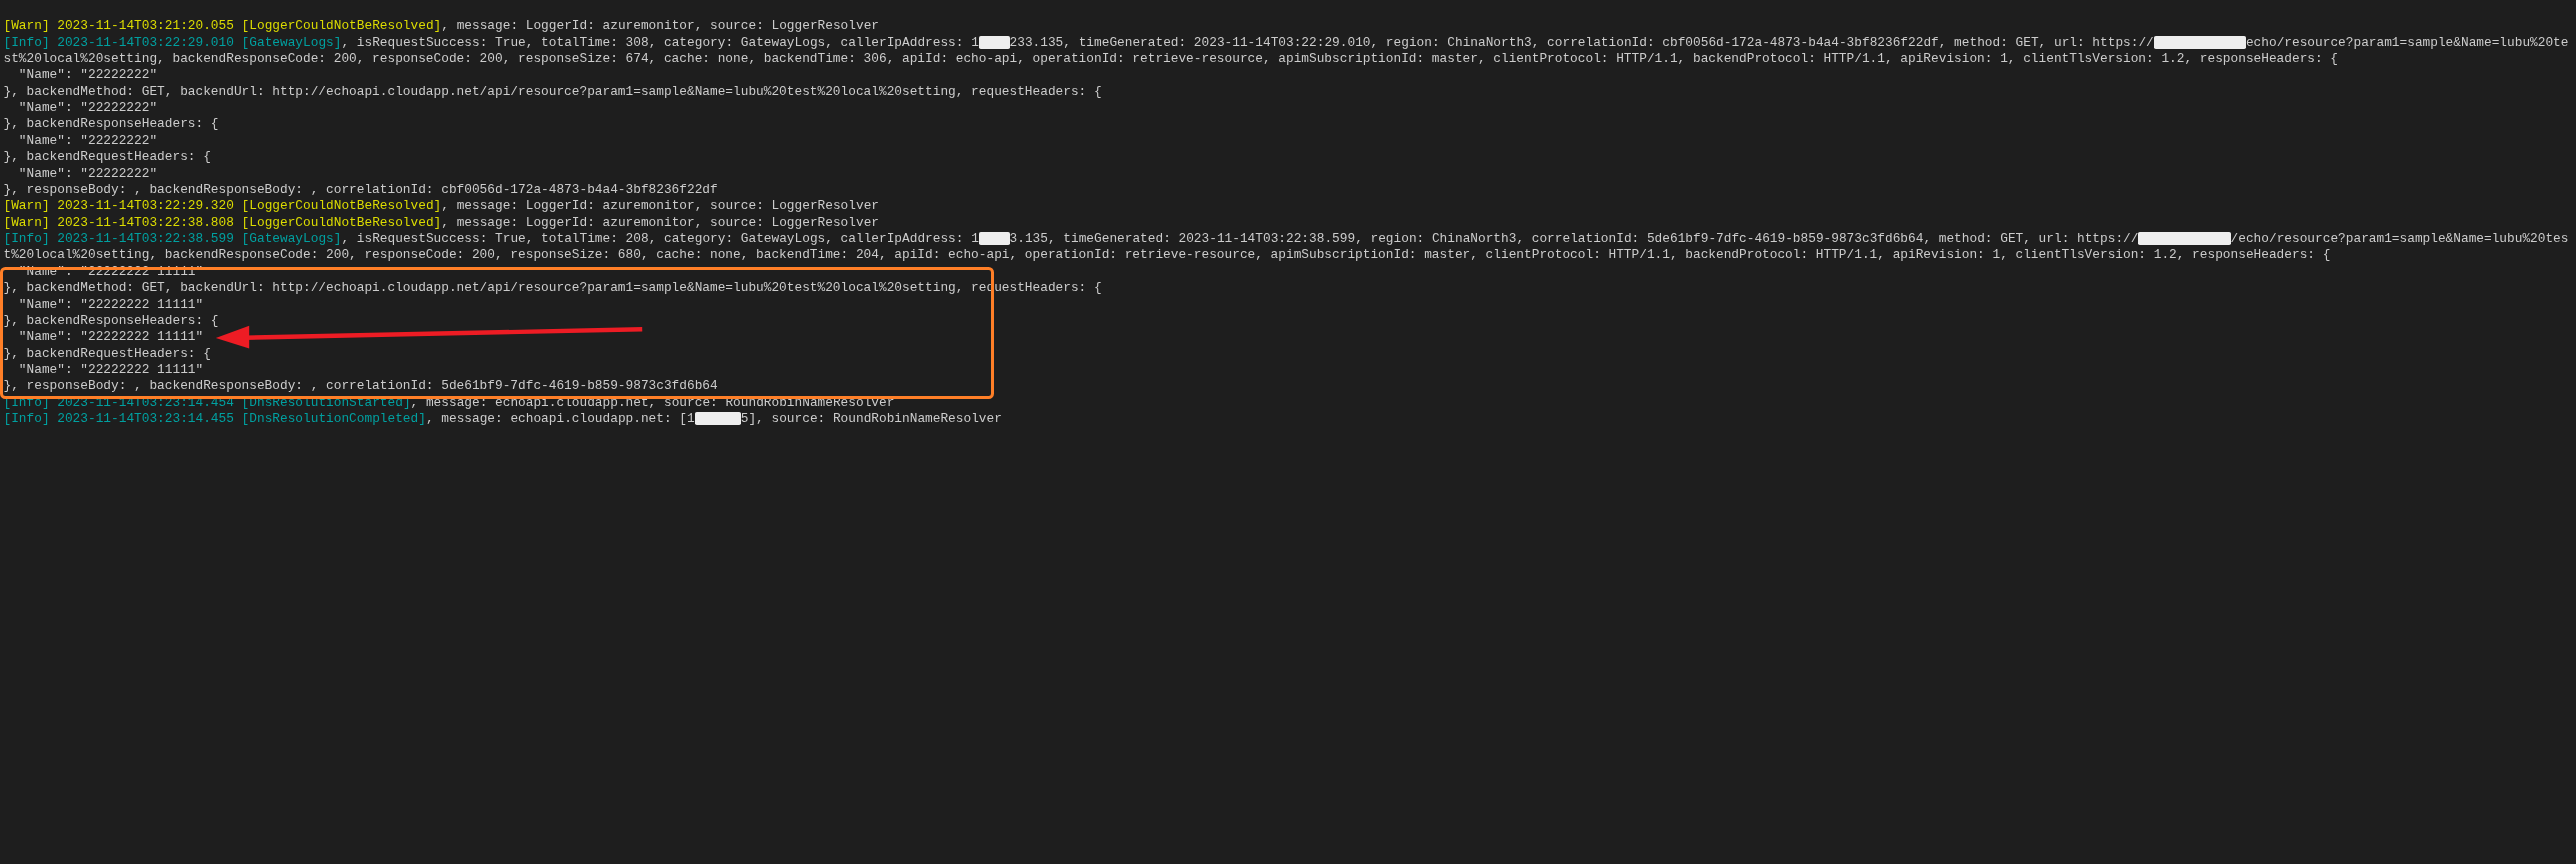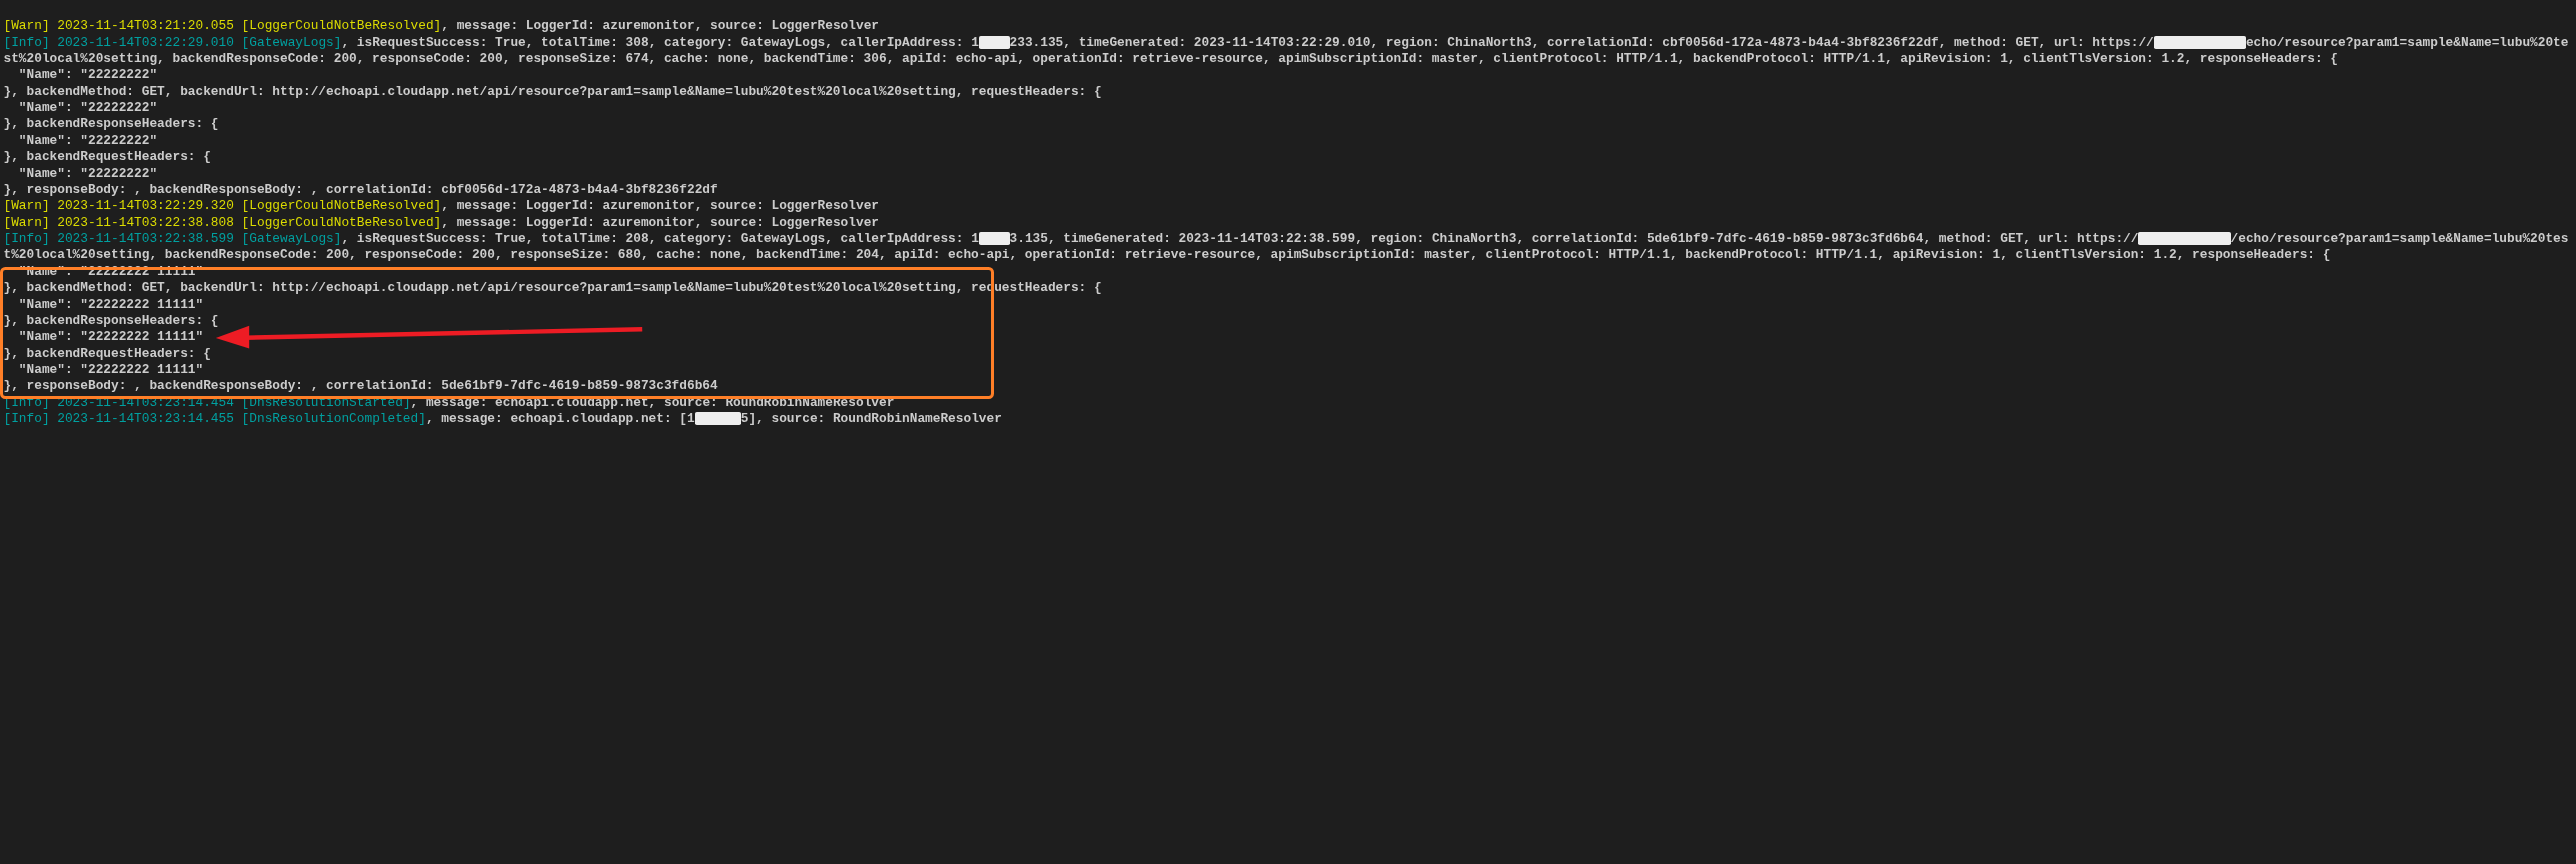--- a/index.html
+++ b/index.html
@@ -19,21 +19,21 @@
   }
   .log-line {
     display: block;
   }
   .level-warn { color: #dcdc00; }
   .level-info { color: #00a0a0; }
   .ts-warn { color: #dcdc00; }
   .ts-info { color: #00a0a0; font-family: Liberation Mono, monospace; }
   .logger-warn { color: #dcdc00; }
   .logger-info { color: #00a0a0; }
-  .msg { color: #cccccc; font-weight: bold; }
+  .msg { color: #cccccc; }
   .highlight-box {
     position: absolute;
     border: 3.5px solid #ff7f27;
     border-radius: 5.3px;
     pointer-events: none;
     box-sizing: border-box;
   }
   .arrow-svg {
     position: absolute;
     pointer-events: none;

